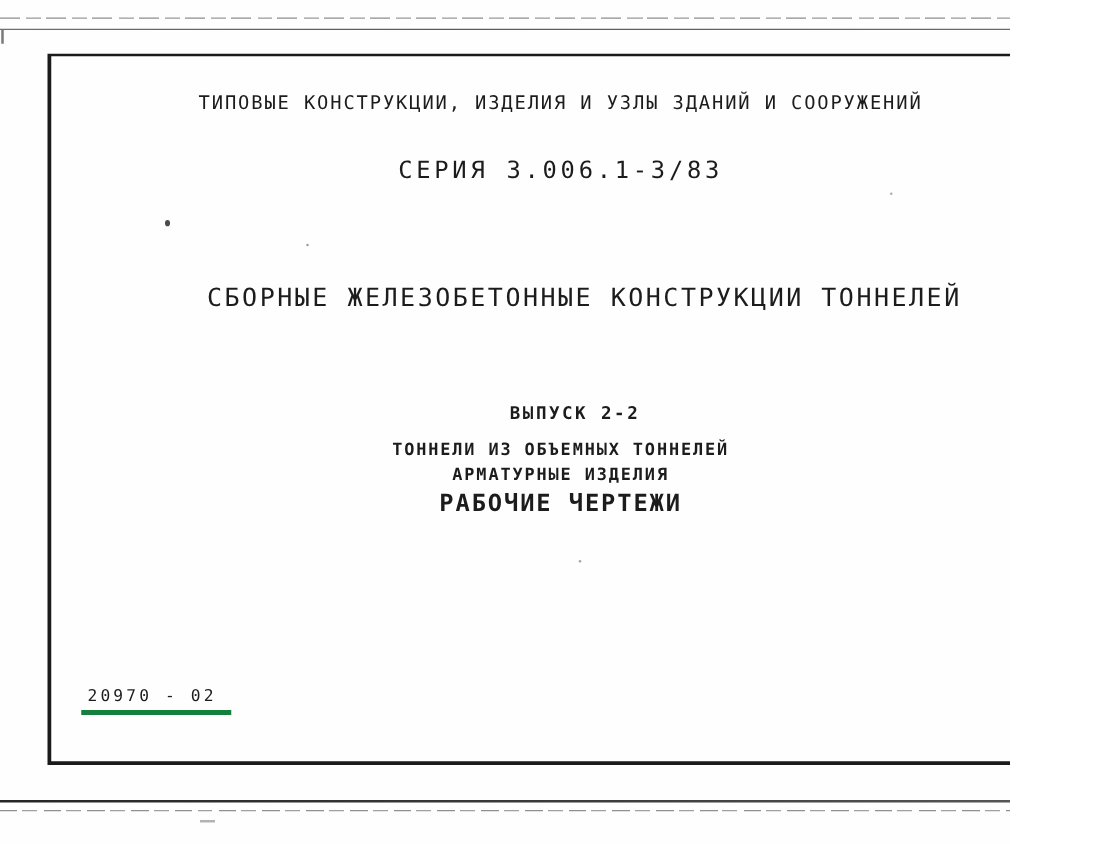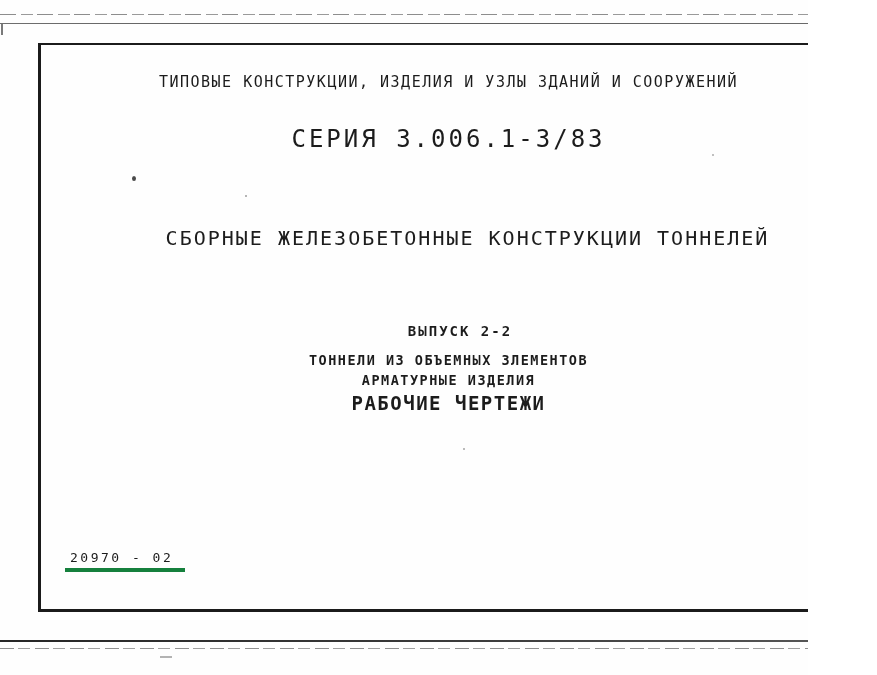--- a/index.html
+++ b/index.html
@@ -44,21 +44,21 @@
     border-bottom-width: 3px;
     z-index: 2;
   }
   .frame .line {
     position: absolute;
     left: 0; right: 0;
     text-align: center;
     white-space: nowrap;
   }
   .standard-header { top: 28px;  font-size: 15px; letter-spacing: 1.5px; }
-  .series-title    { top: 80px;  font-size: 24px; letter-spacing: 3px; }
+  .series-title    { top: 80px;  font-size: 19px; letter-spacing: 3px; }
   .document-title  { top: 181px; font-size: 20px; letter-spacing: 2px; margin-left: 38px; }
   .issue-label     { top: 278px; font-size: 14px; font-weight: bold; letter-spacing: 2px; padding-left: 23px; }
   .subtitle-0      { top: 307px; font-size: 13.5px; font-weight: bold; letter-spacing: 1.5px; }
   .subtitle-1      { top: 327px; font-size: 13.5px; font-weight: bold; letter-spacing: 1.5px; }
   .subtitle-2      { top: 347px; font-size: 19px; font-weight: bold; letter-spacing: 1.5px; }
 
   .document-number {
     position: absolute;
     left: 24px; top: 505px;
     font-size: 13px;
@@ -101,21 +101,21 @@
   <div class="frame">
 
     <div class="line standard-header">ТИПОВЫЕ КОНСТРУКЦИИ, ИЗДЕЛИЯ И УЗЛЫ ЗДАНИЙ И СООРУЖЕНИЙ</div>
 
     <div class="line series-title">СЕРИЯ 3.006.1-3/83</div>
 
     <div class="line document-title">СБОРНЫЕ ЖЕЛЕЗОБЕТОННЫЕ КОНСТРУКЦИИ ТОННЕЛЕЙ</div>
 
     <div class="line issue-label">ВЫПУСК 2-2</div>
 
-    <div class="line subtitle-0">ТОННЕЛИ ИЗ ОБЪЕМНЫХ ЗЛЕМЕНТОВ</div>
+    <div class="line subtitle-0">ТОННЕЛИ ИЗ ОБЪЕМНЫХ ТОННЕЛЕЙ</div>
 
     <div class="line subtitle-1">АРМАТУРНЫЕ ИЗДЕЛИЯ</div>
 
     <div class="line subtitle-2">РАБОЧИЕ ЧЕРТЕЖИ</div>
 
     <div class="document-number">20970 - 02</div>
   </div>
 
   <div class="watermark">gb02.ru</div>
 

